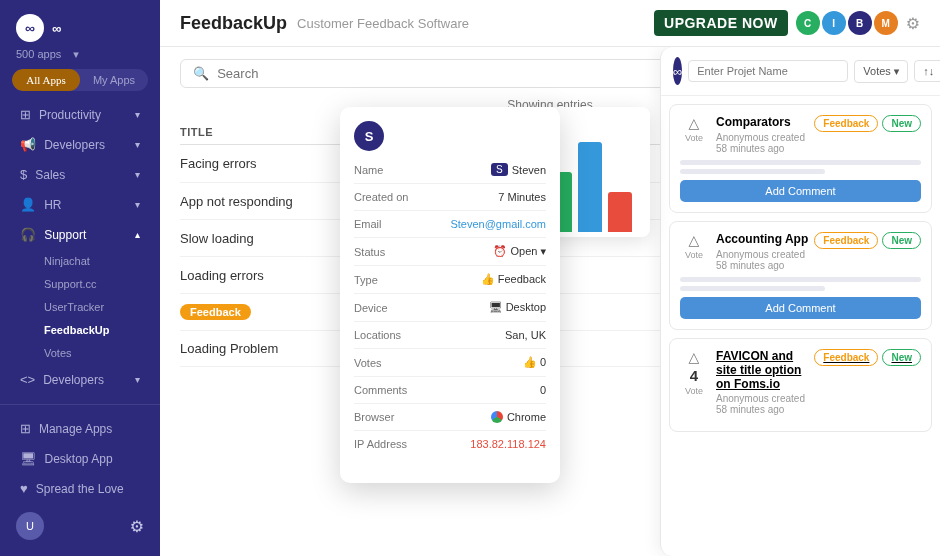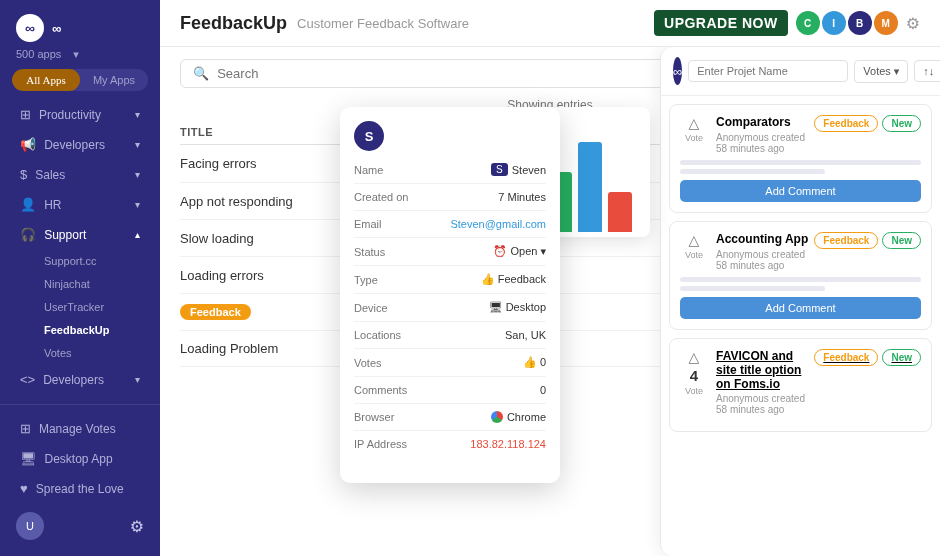--- a/index.html
+++ b/index.html
@@ -505,22 +505,22 @@
       <span class="nav-chevron">▾</span>
     </div>
     <div class="nav-item has-sub active" style="color:white;">
       <div class="nav-item-left">
           <span class="nav-icon">🎧</span>
           <span>Support</span>
         </div>
       <span class="nav-chevron">▴</span>
     </div>
     <div class="sub-nav">
+      <div class="sub-item">Ninjachat</div>
       <div class="sub-item">Support.cc</div>
-      <div class="sub-item">Ninjachat</div>
       <div class="sub-item">UserTracker</div>
       <div class="sub-item active">FeedbackUp</div>
       <div class="sub-item">Votes</div>
     </div>
     <div class="nav-item has-sub">
       <div class="nav-item-left">
           <span class="nav-icon">&lt;&gt;</span>
           <span>Developers</span>
         </div>
       <span class="nav-chevron">▾</span>
@@ -528,21 +528,21 @@
     <div class="nav-item has-sub">
       <div class="nav-item-left">
           <span>Extensions &amp; Plugins</span>
         </div>
 
     </div>
   </div>
   <div class="sidebar-bottom">
     <div class="nav-item">
       <span class="nav-icon">⊞</span>
-      <span>Manage Votes</span>
+      <span>Manage Apps</span>
     </div>
     <div class="nav-item">
       <span class="nav-icon">🖥</span>
       <span>Desktop App</span>
     </div>
     <div class="nav-item">
       <span class="nav-icon">♥</span>
       <span>Spread the Love</span>
     </div>
     <div class="sidebar-footer">

